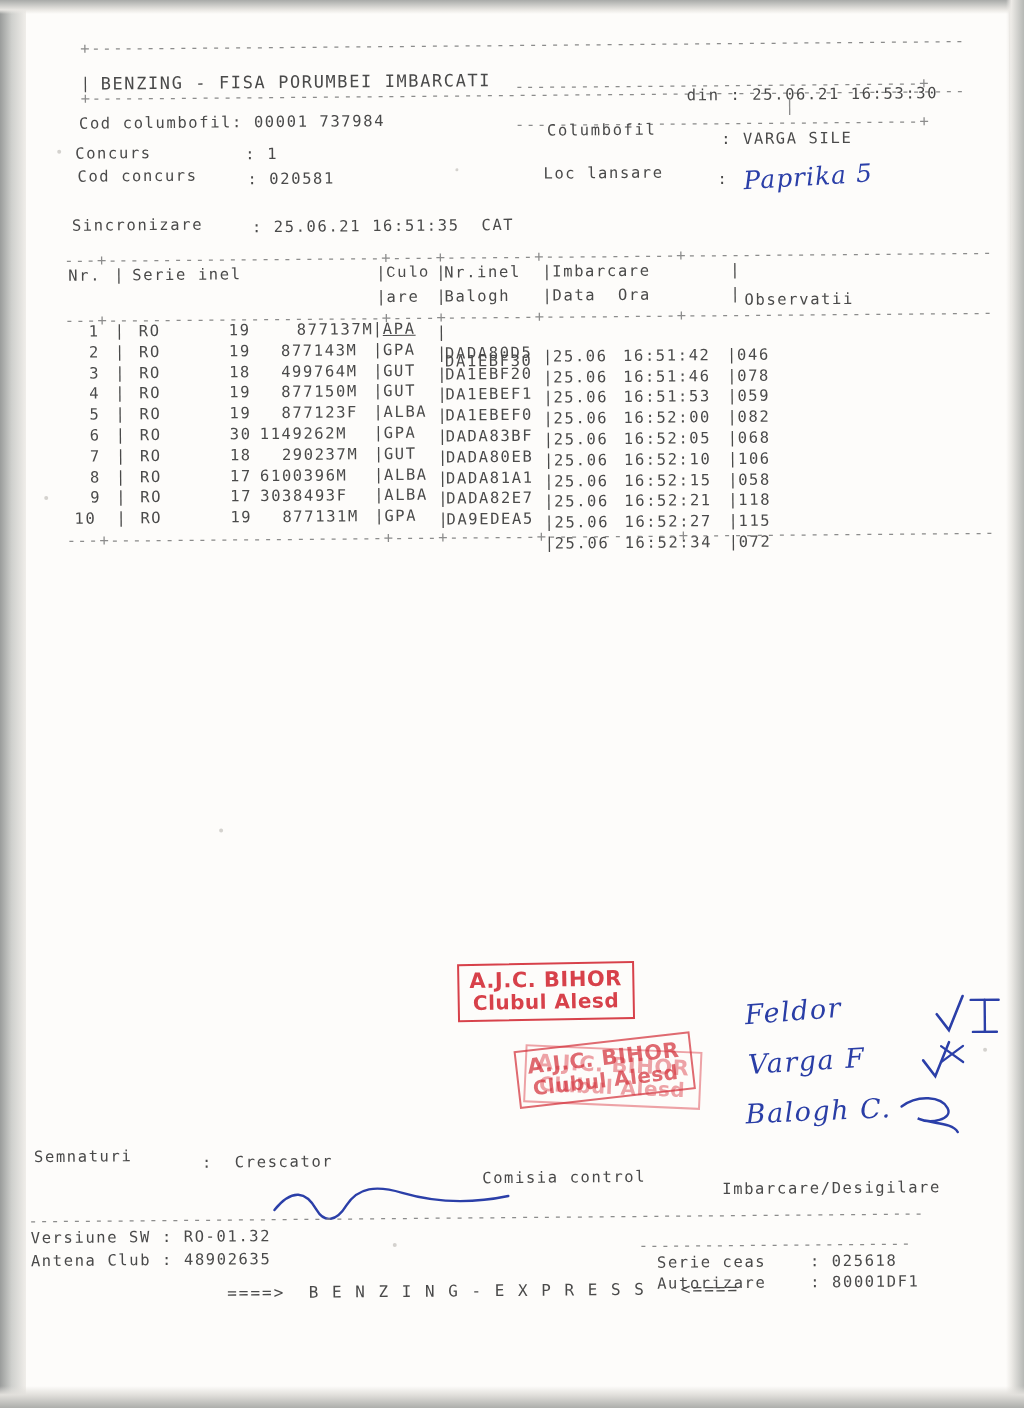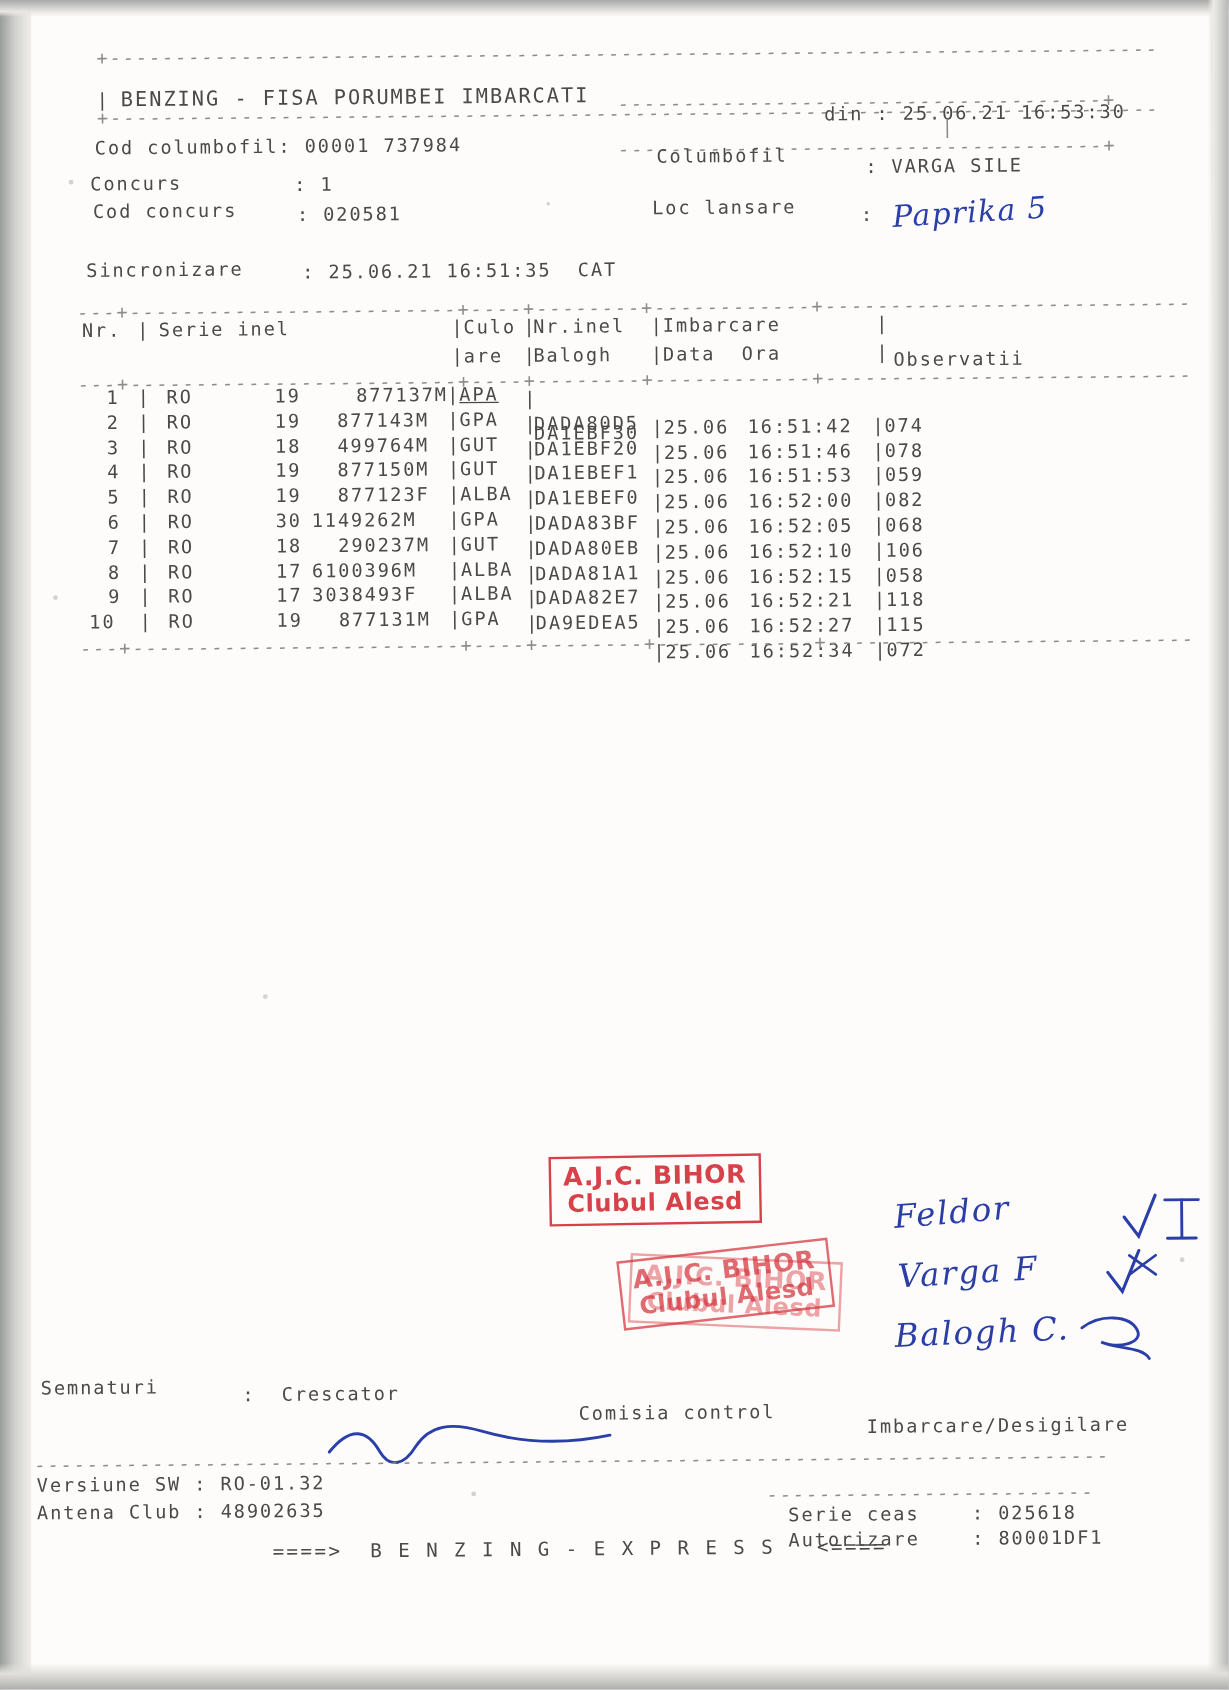--- a/index.html
+++ b/index.html
@@ -157,21 +157,21 @@
 
     <div class="mono" style="left:76px; top:212px;">Sincronizare</div>
     <div class="mono" style="left:256px; top:215px;">: 25.06.21 16:51:35  CAT</div>
 
     <div class="rule" style="left:68px; top:248px;">---+-------------------------+----+--------+------------+----------------------------</div>
 
     <div class="mono" style="left:72px; top:262px;">Nr.</div>
     <div class="mono" style="left:118px; top:262px;">|</div>
     <div class="mono" style="left:136px; top:262px;">Serie inel</div>
     <div class="mono" style="left:380px; top:262px;">|</div>
-    <div class="mono" style="left:390px; top:262px;">Culo</div>
+    <div class="mono" style="left:390px; top:262px;font-family:Liberation Mono, monospace;">Culo</div>
     <div class="mono" style="left:390px; top:286px;">are</div>
     <div class="mono" style="left:380px; top:286px;">|</div>
     <div class="mono" style="left:440px; top:262px;">|</div>
     <div class="mono" style="left:448px; top:262px;">Nr.inel</div>
     <div class="mono" style="left:440px; top:286px;">|</div>
     <div class="mono" style="left:448px; top:286px;">Balogh</div>
     <div class="mono" style="left:546px; top:262px;">|</div>
     <div class="mono" style="left:556px; top:262px;">Imbarcare</div>
     <div class="mono" style="left:546px; top:286px;">|</div>
     <div class="mono" style="left:556px; top:286px;">Data  Ora</div>
@@ -197,21 +197,21 @@
         <div class="mono" style="left: 232px; top: 338.8px;">19</div>
         <div class="mono" style="left: 284px; top: 338.8px;">877143M</div>
         <div class="mono" style="left: 376px; top: 338.8px;">|</div>
         <div class="mono" style="left: 386px; top: 338.8px;">GPA</div>
         <div class="mono" style="left: 440px; top: 342.8px;">|</div>
         <div class="mono" style="left: 448px; top: 342.8px;">DADA80D5</div>
         <div class="mono" style="left: 546px; top: 346.8px;">|</div>
         <div class="mono" style="left: 556px; top: 346.8px;">25.06</div>
         <div class="mono" style="left: 626px; top: 346.8px;">16:51:42</div>
         <div class="mono" style="left: 730px; top: 346.8px;">|</div>
-        <div class="mono" style="left: 740px; top: 346.8px;">074</div>
+        <div class="mono" style="left: 740px; top: 346.8px;">046</div>
         <div class="mono" style="left: 92px; top: 359.6px;">3</div>
         <div class="mono" style="left: 118px; top: 359.6px;">|</div>
         <div class="mono" style="left: 142px; top: 359.6px;">RO</div>
         <div class="mono" style="left: 232px; top: 359.6px;">18</div>
         <div class="mono" style="left: 284px; top: 359.6px;">499764M</div>
         <div class="mono" style="left: 376px; top: 359.6px;">|</div>
         <div class="mono" style="left: 386px; top: 359.6px;">GUT</div>
         <div class="mono" style="left: 440px; top: 363.6px;">|</div>
         <div class="mono" style="left: 448px; top: 363.6px;">DA1EBF20</div>
         <div class="mono" style="left: 546px; top: 367.6px;">|</div>

